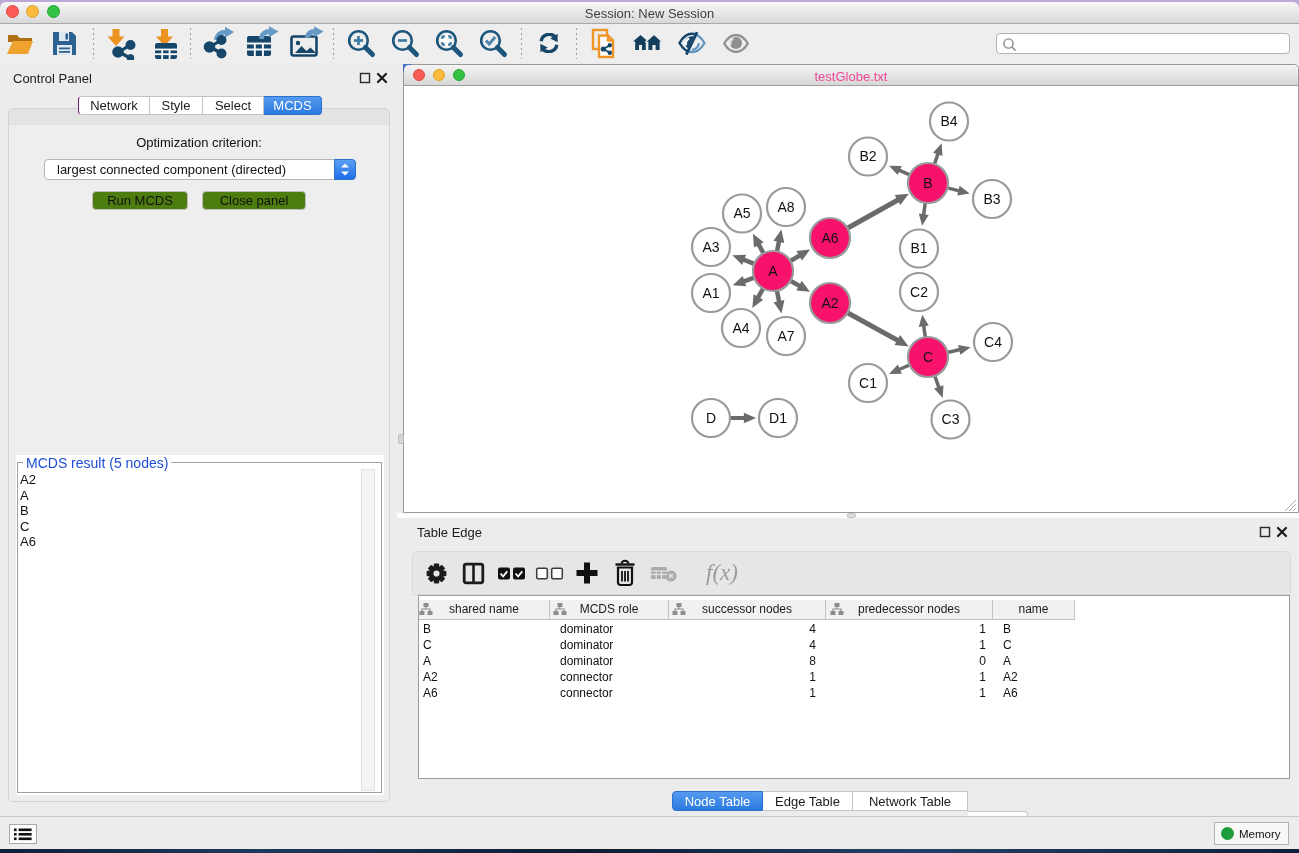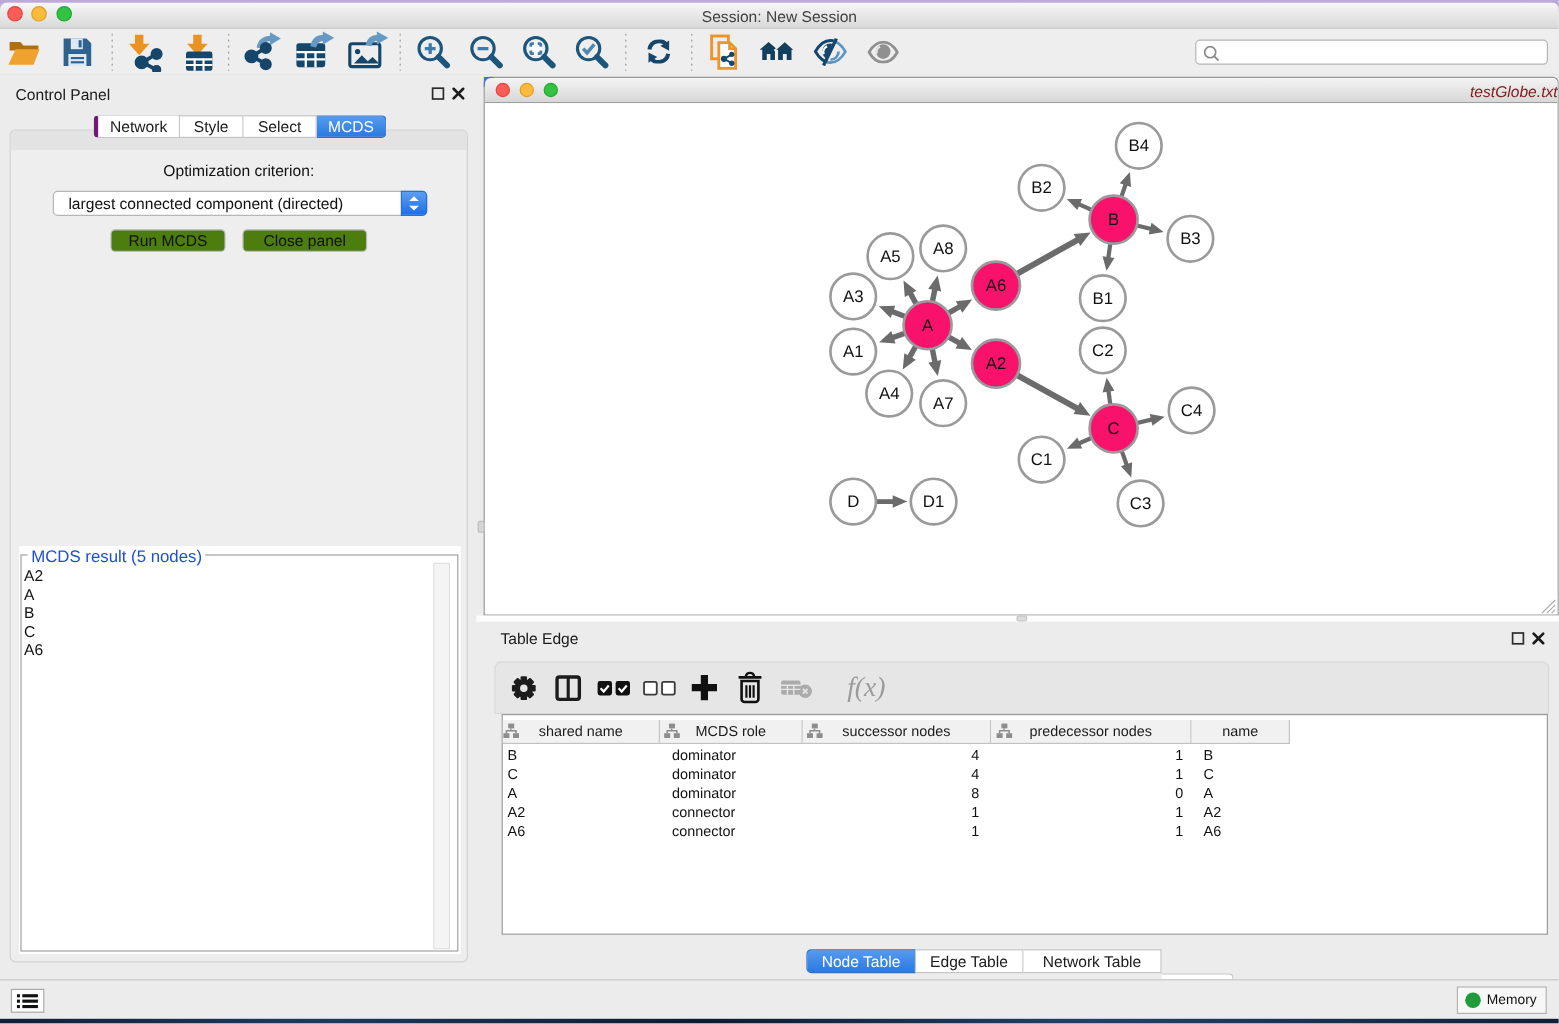--- a/index.html
+++ b/index.html
@@ -29,42 +29,42 @@
   
   #mainbg { left:0; top:62px; width:1299px; height:754px; background:#ececec; }
 
   
   #cp-title { left:13px; top:71px; font-size:13px; color:#1b1b1b; }
   #cp-box { left:8px; top:108px; width:382px; height:694px; background:#eeeeee;
     border:1px solid #d2d2d2; border-radius:5px; }
   #cp-box-top { left:9px; top:109px; width:380px; height:16px; background:#e3e3e3; border-radius:4px 4px 0 0; }
   .tab { top:96px; height:19px; background:#fff; border:1px solid #c4c4c4; border-left:none;
     font-size:13px; color:#1b1b1b; text-align:center; line-height:18px; z-index:5; }
-  .tab.first { border-left:4px solid #701a75; border-radius:4px 0 0 4px; }
+  .tab.first { border-left:1px solid #701a75; border-radius:4px 0 0 4px; }
   .tab.sel { background:linear-gradient(#559aef,#2a7ae0); color:#fff; border-color:#2a70cf; border-radius:0 4px 4px 0; }
   #optlabel { left:8px; top:135px; width:382px; text-align:center; font-size:13px; color:#111; }
   #combo { left:44px; top:159px; width:312px; height:21px; background:#fff;
     border:1px solid #b6b6b6; border-radius:4px; font-size:13px; color:#111; line-height:19px; padding-left:12px; }
   #combo-btn { left:334px; top:159px; width:22px; height:21px; border-radius:0 4px 4px 0;
     background:linear-gradient(#5a9ff2,#1e6ee8); border:1px solid #2a70cf; }
   .btn { top:191px; height:19px; background:#4d7c0f; border:1px solid #bcbcbc; border-radius:4px;
     font-size:13px; color:#111; text-align:center; line-height:17px; }
   #groupwhite { left:16px; top:455px; width:368px; height:340px; background:#fff; }
   #groupbox { left:17px; top:462px; width:365px; height:331px; border:1px solid #a2a2a2; }
   #grouplabel { left:23px; top:455px; background:#fff; font-size:14px; color:#1d4ed8; padding:0 3px; }
   #mcdslist { left:20px; top:472px; width:340px; }
   #mcdslist .item { font-size:13px; color:#111; height:15.5px; line-height:15.5px; }
   #mcdstrack { left:361px; top:469px; width:14px; height:322px; background:#f4f4f4; border:1px solid #e0e0e0; }
 
   
   #netwin { left:403px; top:64px; width:896px; height:449px; background:#fff;
     border:1px solid #999; border-radius:5px 5px 0 0; }
   #nettitle { left:0; top:0; width:100%; height:21px; background:linear-gradient(#f4f4f4,#d7d7d7);
     border-bottom:1px solid #9f9f9f; border-radius:5px 5px 0 0; }
-  #nettitletext { width:100%; top:4px; text-align:right; font-size:13px; color:#7f1d1d;font-style:italic; }
+  #nettitletext { width:100%; top:4px; text-align:center; font-size:13px; color:#ec4899; }
   .tl2 { border-radius:50%; width:12px; height:12px; top:4px; }
 
   
   #tp-title { left:417px; top:525px; font-size:13px; color:#1b1b1b; }
   #tp-toolbar { left:412px; top:551px; width:879px; height:44px; background:#e6e6e6;
     border:1px solid #d9d9d9; border-radius:6px 6px 0 0; }
   #table { left:418px; top:595px; width:872px; height:184px; background:#fff; border:1px solid #9c9c9c; }
   .th { top:600px; height:19px; background:#f1f1f1; border-right:1px solid #c2c2c2;
     font-size:12px; color:#1b1b1b; text-align:center; line-height:19px; }
   #thbottom { left:419px; top:619px; width:656px; height:1px; background:#c2c2c2; }

